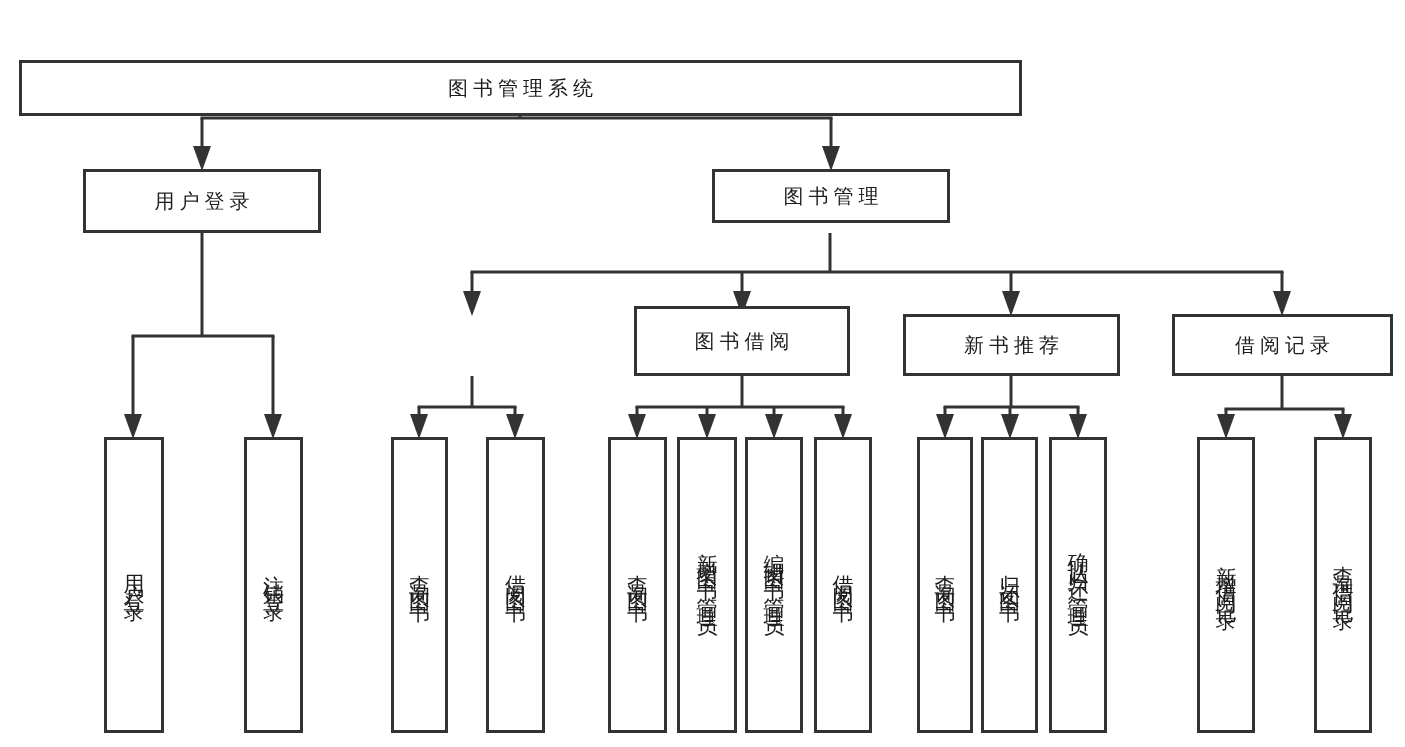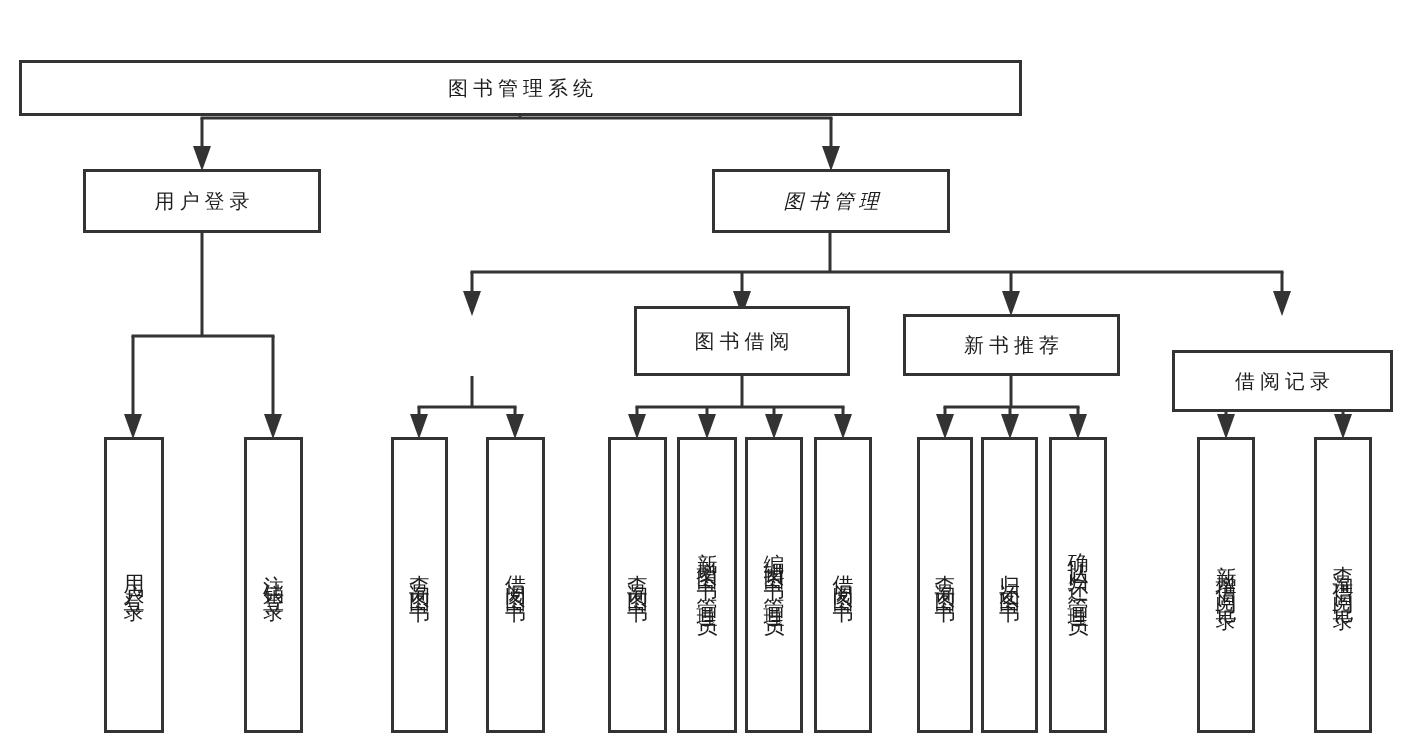--- a/index.html
+++ b/index.html
@@ -110,31 +110,31 @@
       <polygon points="1334,414 1352,414 1343,439" fill="#333333"></polygon>
     </svg>
 
   <div class="box" style="left:19px;top:12px;width:1003px;height:56px;margin-top:48px;">
     <span class="hlabel">图书管理系统</span>
   </div>
 
   <div class="box" style="left:83px;top:169px;width:238px;height:64px;">
     <span class="hlabel">用户登录</span>
   </div>
-  <div class="box" style="left:712px;top:169px;width:238px;height:64px;font-style:italic;">
+  <div class="box" style="left:712px;top:169px;width:238px;height:54px;">
     <span class="hlabel">图书管理</span>
   </div>
 
   <div class="box" style="left:634px;top:306px;width:216px;height:70px;">
     <span class="hlabel">图书借阅</span>
   </div>
   <div class="box" style="left:903px;top:314px;width:217px;height:62px;">
     <span class="hlabel">新书推荐</span>
   </div>
-  <div class="box" style="left:1172px;top:314px;width:221px;height:62px;margin-top:36px;">
+  <div class="box" style="left:1172px;top:314px;width:221px;height:62px;">
     <span class="hlabel">借阅记录</span>
   </div>
 
   <div class="box" style="left:104px;top:437px;width:60px;height:296px;">
     <span class="vtext">用户登录</span>
   </div>
   <div class="box" style="left:244px;top:437px;width:59px;height:296px;">
     <span class="vtext">注销登录</span>
   </div>
 

